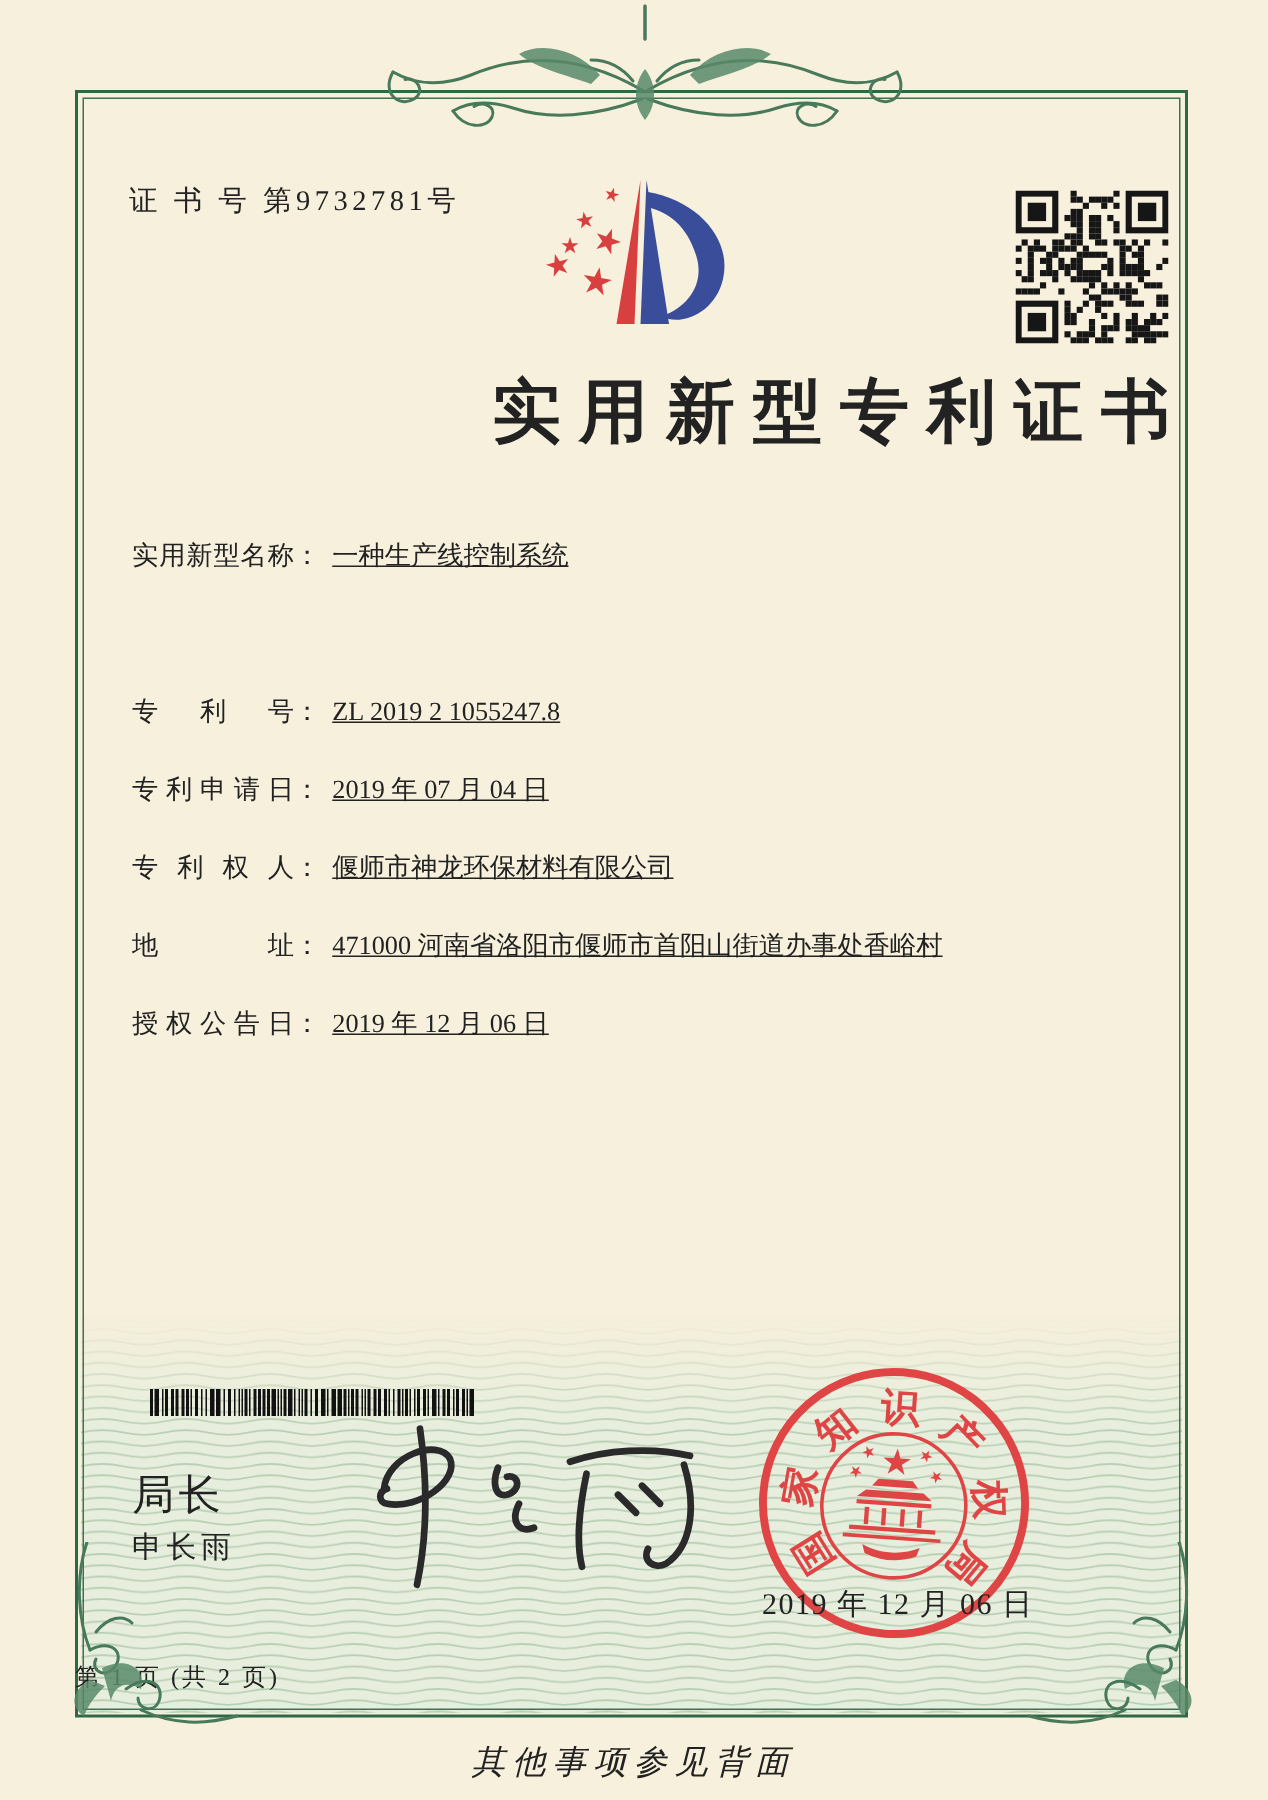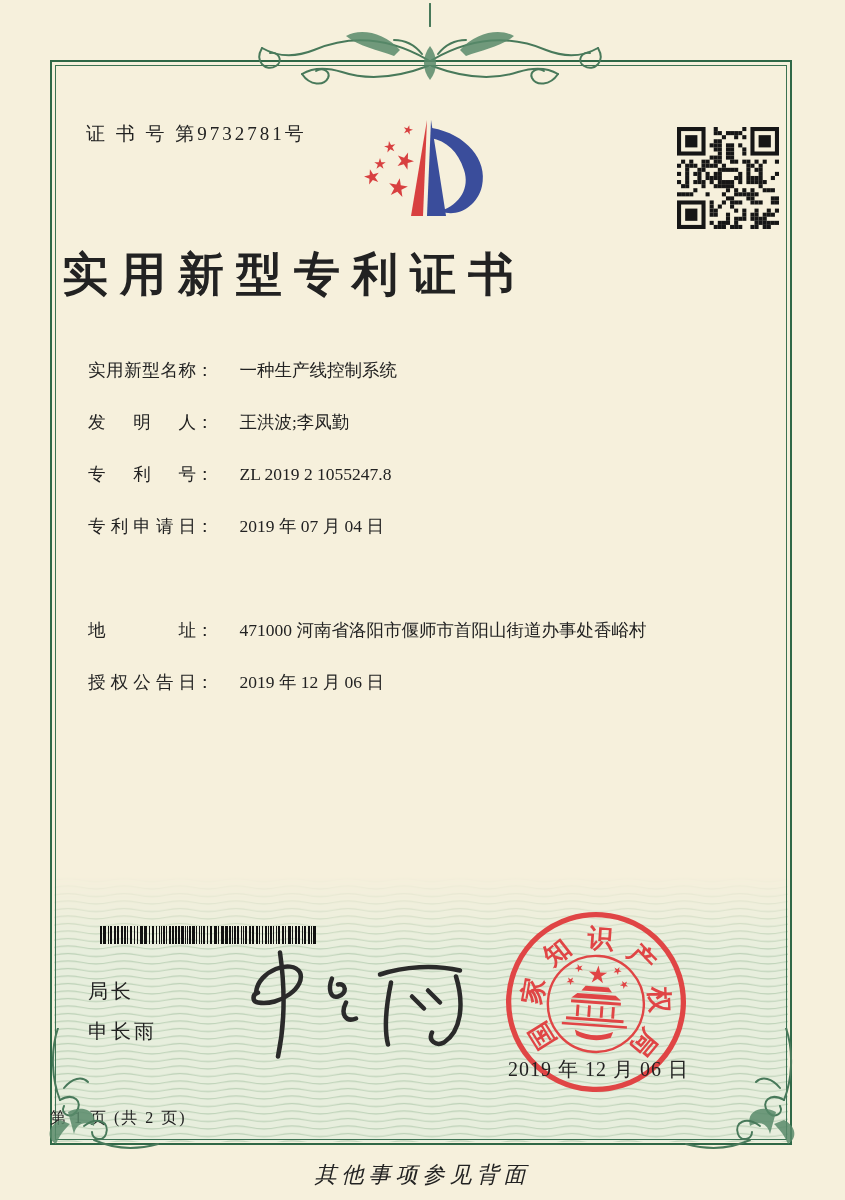--- a/index.html
+++ b/index.html
@@ -10,35 +10,35 @@
   .frame{position:absolute;left:50px;top:60px;width:742px;height:1085px;
          border:2.5px solid #2f6847;box-sizing:border-box;z-index:1;}
   .frame-inner{position:absolute;left:3px;top:3px;right:3px;bottom:3px;border:1px solid #3c7252;}
 
   
   .waves{position:absolute;left:54px;top:876px;width:734px;height:266px;z-index:0;}
 
   .certno{position:absolute;left:86px;top:121px;font-size:19px;letter-spacing:3px;z-index:2;}
   .logo{position:absolute;left:352px;top:114px;width:156px;height:122px;z-index:2;}
   .qr{position:absolute;left:677px;top:127px;width:102px;height:102px;z-index:2;}
-  .title{position:absolute;left:50px;top:244px;width:742px;text-align:left;font-size:46px;
+  .title{position:absolute;left:50px;top:244px;width:742px;text-align:right;font-size:46px;
          font-weight:bold;letter-spacing:12px;padding-left:12px;box-sizing:border-box;z-index:2;font-family:Liberation Mono, monospace;}
 
   .frow{position:absolute;left:88px;font-size:17.5px;white-space:nowrap;z-index:2;}
   .flabel{display:inline-block;width:108px;text-align:justify;text-align-last:justify;}
-  .fvalue{margin-left:26px;}
+  .fvalue{margin-left:8px;text-decoration:underline;}
   .grant2{position:absolute;left:320px;top:0;}
   .g2label{display:inline-block;width:100px;text-align:justify;text-align-last:justify;}
 
   .paras{position:absolute;left:86px;top:704px;width:678px;font-size:17.5px;line-height:31px;
          text-align:justify;z-index:2;}
   .paras p{margin:0;text-indent:37px;}
 
   .barcode{position:absolute;left:100px;top:926px;width:220px;height:18px;z-index:2;}
-  .director-title{position:absolute;left:88px;top:978px;font-size:20px;letter-spacing:3px;z-index:2;}
+  .director-title{position:absolute;left:88px;top:978px;font-size:28px;letter-spacing:3px;z-index:2;}
   .director-name{position:absolute;left:88px;top:1018px;font-size:20px;letter-spacing:3px;z-index:2;}
   .signature{position:absolute;left:228px;top:938px;width:250px;height:125px;z-index:2;}
 
   .seal{position:absolute;left:500px;top:906px;width:192px;height:192px;transform:rotate(4deg);z-index:2;}
   .seal text{font-size:27px;font-weight:bold;fill:#e04545;font-family:inherit;dominant-baseline:central;}
   .seal-date{position:absolute;left:508px;top:1056px;font-size:20px;letter-spacing:1px;z-index:3;}
 
   .pageinfo{position:absolute;left:50px;top:1108px;width:742px;text-align:left;font-size:16px;
             letter-spacing:2px;z-index:2;}
   .backnote{position:absolute;left:0;top:1160px;width:845px;text-align:center;font-size:22px;
@@ -344,28 +344,28 @@
       <rect x="0" y="72" width="28" height="28"></rect>
       <rect x="4" y="76" width="20" height="20" fill="#f6f0dc"></rect>
       <rect x="8" y="80" width="12" height="12"></rect>
     </svg>
 
   <div class="title">实用新型专利证书</div>
 
   <div class="frow" style="top:358px">
     <span class="flabel">实用新型名称</span><span>：</span><span class="fvalue">一种生产线控制系统</span>
   </div>
-  <div class="frow" style="top:410px">
-    <span class="flabel">发明人</span><span>：</span><span class="fvalue">王洪波;李凤勤</span>
-  </div>
   <div class="frow" style="top:462px">
     <span class="flabel">专利号</span><span>：</span><span class="fvalue">ZL 2019 2 1055247.8</span>
   </div>
   <div class="frow" style="top:514px">
     <span class="flabel">专利申请日</span><span>：</span><span class="fvalue">2019 年 07 月 04 日</span>
+  </div>
+  <div class="frow" style="top:566px">
+    <span class="flabel">专利权人</span><span>：</span><span class="fvalue">偃师市神龙环保材料有限公司</span>
   </div>
   <div class="frow" style="top:618px">
     <span class="flabel">地址</span><span>：</span><span class="fvalue">471000 河南省洛阳市偃师市首阳山街道办事处香峪村</span>
   </div>
 
   <div class="frow" style="top:670px;width:690px">
     <span class="flabel">授权公告日</span><span>：</span><span class="fvalue">2019 年 12 月 06 日</span>
   </div>
 
 

